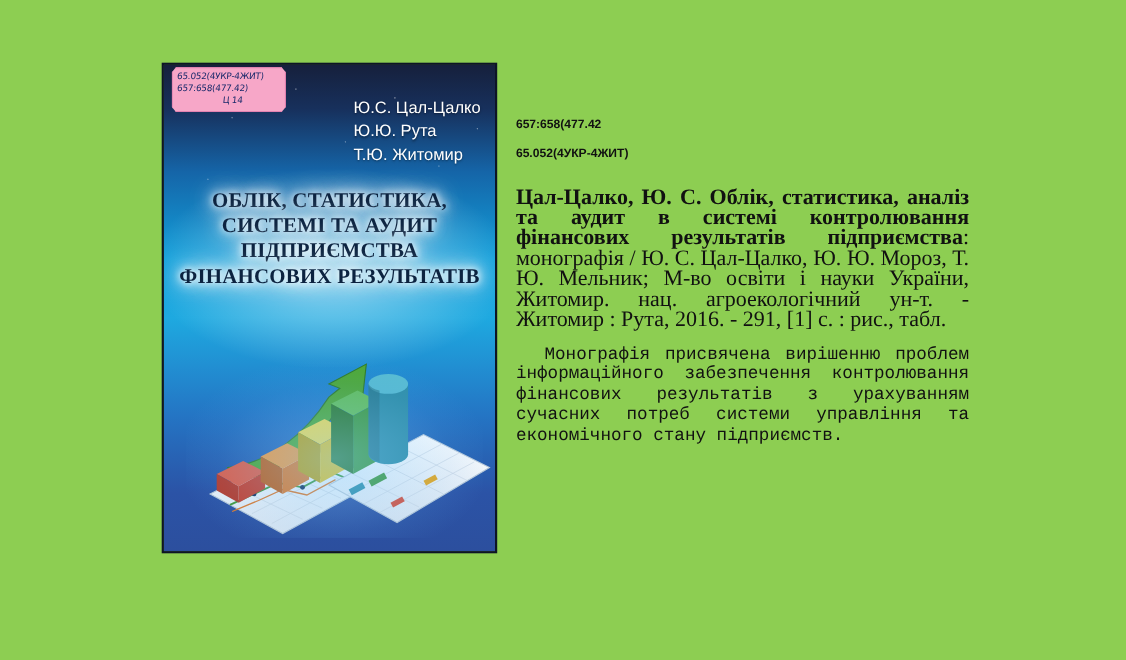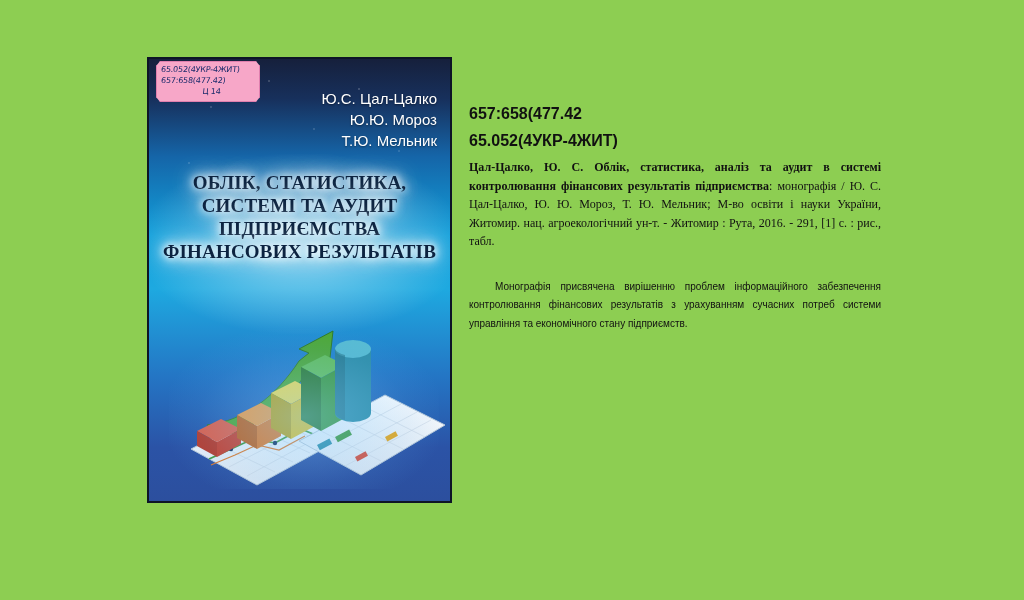--- a/index.html
+++ b/index.html
@@ -79,21 +79,21 @@
     letter-spacing: -.2px;
   }
   #library-sticker .hw { display: block; transform: skewX(-6deg); white-space: nowrap; }
   #library-sticker .hw-c { text-align: center; padding-left: 6px; }
 
   
   #cover-authors {
     position: absolute;
     right: 13px;
     top: 29px;
-    text-align: right;
+    text-align: left;
     color: #ffffff;
     font-family: "Liberation Sans", sans-serif;
     font-size: 15px;
     line-height: 21px;
     text-shadow: 0 1px 2px rgba(0,0,0,.45);
   }
 
   
   #cover-title {
     position: absolute;
@@ -127,35 +127,35 @@
   #record {
     position: absolute;
     left: 469px;
     top: 100px;
     width: 412px;
     color: #111111;
   }
   .callno {
     font-family: "Liberation Sans", sans-serif;
     font-weight: bold;
-    font-size: 16px;
+    font-size: 11px;
     line-height: 27px;
   }
   #citation {
-    margin-top: 4px;
+    margin-top: 16px;
     font-family: "Liberation Serif", serif;
-    font-size: 12px;
+    font-size: 20px;
     line-height: 18.5px;
     text-align: justify;
   }
   #citation .b { font-weight: bold; }
   #abstract {
-    margin-top: 27px;
-    font-family: Liberation Sans, sans-serif;
-    font-size: 10px;
+    margin-top: 13px;
+    font-family: Liberation Mono, monospace;
+    font-size: 16px;
     line-height: 18.5px;
     text-align: justify;
     text-indent: 26px;
   }
 </style>
 </head>
 <body>
 
 <div id="book-cover">
 
@@ -163,22 +163,22 @@
   <div id="cover-glow"></div>
 
   <div id="library-sticker">
     <span class="hw">65.052(4УКР-4ЖИТ)</span>
     <span class="hw">657:658(477.42)</span>
     <span class="hw hw-c">Ц 14</span>
   </div>
 
   <div id="cover-authors">
     <div>Ю.С. Цал-Цалко</div>
-    <div>Ю.Ю. Мороз</div>
-    <div>Т.Ю. Мельник</div>
+    <div>Ю.Ю. Рута</div>
+    <div>Т.Ю. Житомир</div>
   </div>
 
   <div id="cover-title">
     <span class="tl">ОБЛІК, СТАТИСТИКА,</span>
     <span class="tl">СИСТЕМІ ТА АУДИТ</span>
     <span class="tl">ПІДПРИЄМСТВА</span>
     <span class="tl">ФІНАНСОВИХ РЕЗУЛЬТАТІВ</span>
   </div>
 
   <div id="cover-artwork">

